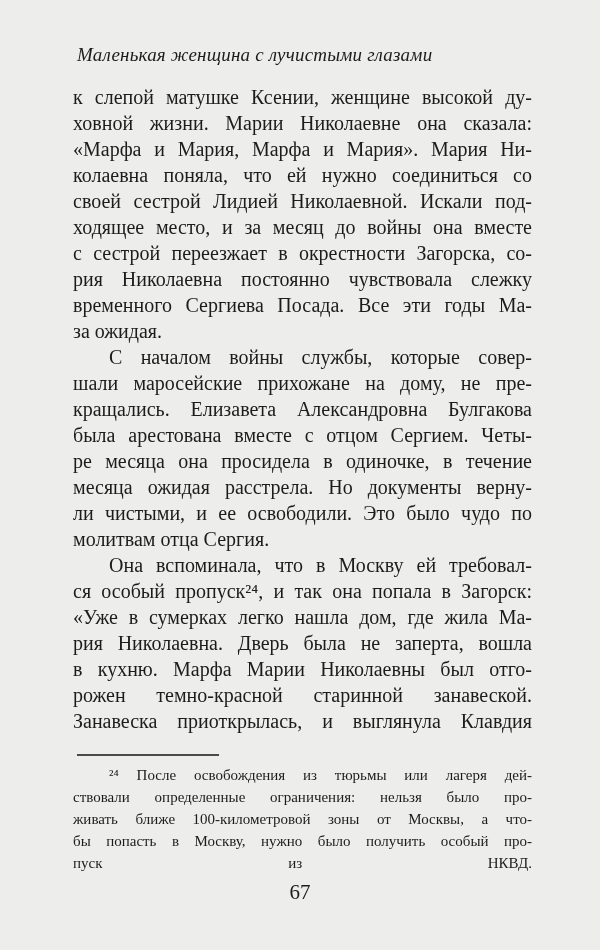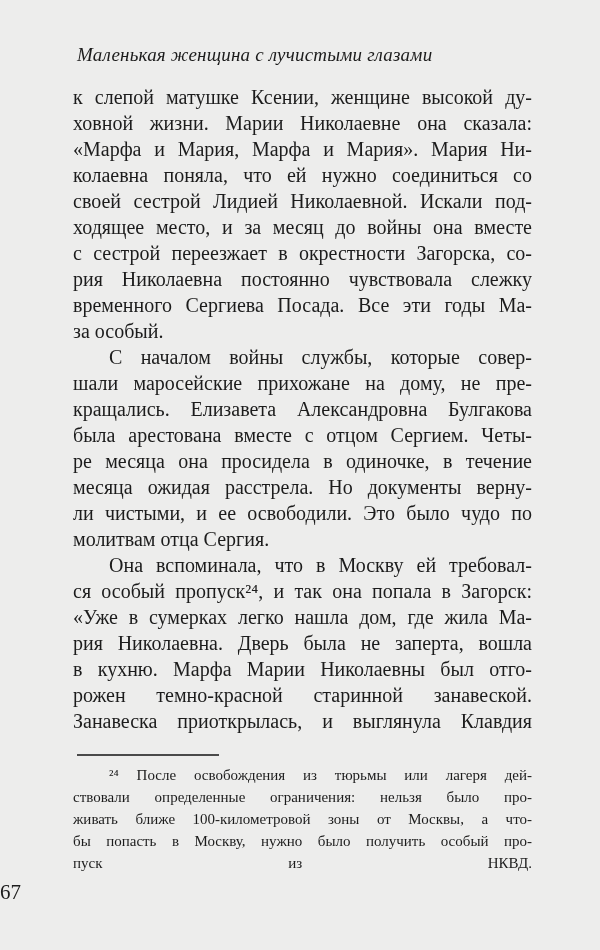--- a/index.html
+++ b/index.html
@@ -48,40 +48,41 @@
     line-height: 22px;
     height: 22px;
     text-align: justify;
     text-align-last: justify;
   }
   .page-number {
     position: absolute;
     left: 0;
     top: 880px;
     width: 600px;
+    text-align: center;
     font-size: 21px;
   }
 </style>
 </head>
 <body>
 
 <div class="page">
   <div class="running-header">Маленькая женщина с лучистыми глазами</div>
 
   <div class="body-text">
       <div class="line">к слепой матушке Ксении, женщине высокой ду-</div>
       <div class="line">ховной жизни. Марии Николаевне она сказала:</div>
       <div class="line">«Марфа и Мария, Марфа и Мария». Мария Ни-</div>
       <div class="line">колаевна поняла, что ей нужно соединиться со</div>
       <div class="line">своей сестрой Лидией Николаевной. Искали под-</div>
       <div class="line">ходящее место, и за месяц до войны она вместе</div>
       <div class="line">с сестрой переезжает в окрестности Загорска, со-</div>
       <div class="line">рия Николаевна постоянно чувствовала слежку</div>
       <div class="line">временного Сергиева Посада. Все эти годы Ма-</div>
-      <div class="line last">за особый.</div>
+      <div class="line last">за ожидая.</div>
       <div class="line indent">С началом войны службы, которые совер-</div>
       <div class="line">шали маросейские прихожане на дому, не пре-</div>
       <div class="line">кращались. Елизавета Александровна Булгакова</div>
       <div class="line">была арестована вместе с отцом Сергием. Четы-</div>
       <div class="line">ре месяца она просидела в одиночке, в течение</div>
       <div class="line">месяца ожидая расстрела. Но документы верну-</div>
       <div class="line">ли чистыми, и ее освободили. Это было чудо по</div>
       <div class="line last">молитвам отца Сергия.</div>
       <div class="line indent">Она вспоминала, что в Москву ей требовал-</div>
       <div class="line">ся особый пропуск²⁴, и так она попала в Загорск:</div>

